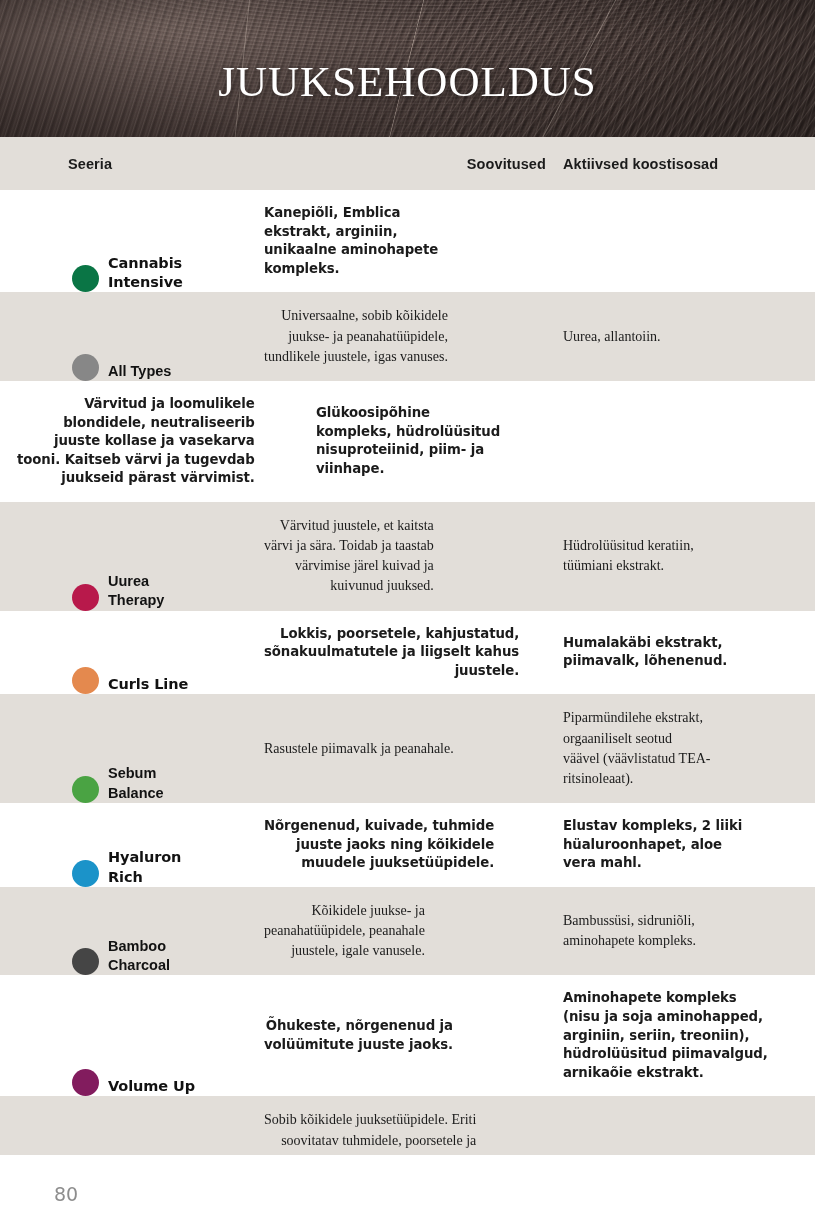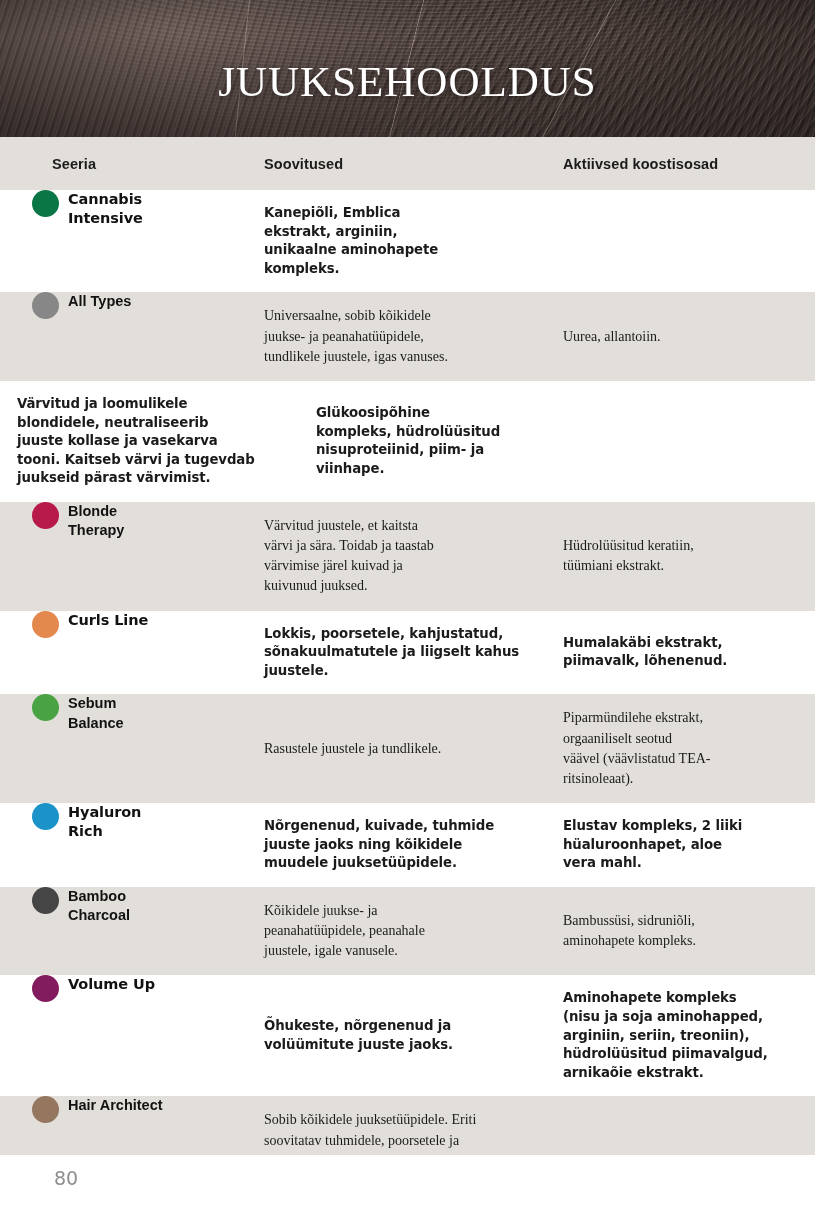--- a/index.html
+++ b/index.html
@@ -126,32 +126,32 @@
   }
   .head-cell {
     font-weight: bold;
     font-size: 14.5px;
     color: #1b1b1b;
     letter-spacing: .1px;
   }
 
   
   .c-series   { width: 247px; flex: 0 0 247px; position: relative; }
-  .c-advice   { width: 299px; flex: 0 0 299px; }
+  .c-advice   { width: 299px; flex: 0 0 299px; text-align: right; }
   .c-actives  { width: 269px; flex: 0 0 269px; }
 
-  .head-cell.c-series  { padding-left: 52px; }
+  .head-cell.c-series  { padding-left: 68px; }
   .head-cell.c-advice  { padding-left: 17px; }
   .head-cell.c-actives { padding-left: 17px; }
 
   
   .series-cell {
     display: flex;
-    align-items: flex-start;
-    padding-left: 32px;
+    align-items: flex-end;
+    padding-left: 72px;
   }
   .dot {
     width: 27px;
     height: 27px;
     border-radius: 50%;
     flex: 0 0 27px;
     margin-right: 9px;
   }
   .series-name {
     font-weight: bold;
@@ -187,21 +187,21 @@
   #footer {
     position: absolute;
     left: 0; bottom: 0;
     width: 815px;
     height: 56px;
     background: #ffffff;
   }
   #page-number {
     position: absolute;
     left: 54px;
-    top: 12px;
+    top: 28px;
     font-size: 19px;
     color: #8d8d8d;
     font-family: "DejaVu Sans", sans-serif;
   }
 </style>
 </head>
 <body>
 
 <div id="page">
 
@@ -252,21 +252,21 @@
 tooni. Kaitseb värvi ja tugevdab
 juukseid pärast värvimist.</div>
           <div class="c-actives text-cell">Glükoosipõhine
 kompleks, hüdrolüüsitud
 nisuproteiinid, piim- ja
 viinhape.</div>
         </div>
         <div class="row alt font-plain">
           <div class="c-series series-cell">
             <span class="dot" style="background: rgb(184, 25, 75);"></span>
-            <span class="series-name" style="white-space: pre-line;">Blonde
+            <span class="series-name" style="white-space: pre-line;">Uurea
 Therapy</span>
           </div>
           <div class="c-advice text-cell">Värvitud juustele, et kaitsta
 värvi ja sära. Toidab ja taastab
 värvimise järel kuivad ja
 kuivunud juuksed.</div>
           <div class="c-actives text-cell">Hüdrolüüsitud keratiin,
 tüümiani ekstrakt.</div>
         </div>
         <div class="row base font-round">
@@ -279,21 +279,21 @@
 juustele.</div>
           <div class="c-actives text-cell">Humalakäbi ekstrakt,
 piimavalk, lõhenenud.</div>
         </div>
         <div class="row alt font-plain">
           <div class="c-series series-cell">
             <span class="dot" style="background: rgb(74, 163, 67);"></span>
             <span class="series-name" style="white-space: pre-line;">Sebum
 Balance</span>
           </div>
-          <div class="c-advice text-cell">Rasustele juustele ja tundlikele.</div>
+          <div class="c-advice text-cell">Rasustele piimavalk ja peanahale.</div>
           <div class="c-actives text-cell">Piparmündilehe ekstrakt,
 orgaaniliselt seotud
 väävel (väävlistatud TEA-
 ritsinoleaat).</div>
         </div>
         <div class="row base font-round">
           <div class="c-series series-cell">
             <span class="dot" style="background: rgb(27, 147, 201);"></span>
             <span class="series-name" style="white-space: pre-line;">Hyaluron
 Rich</span>

